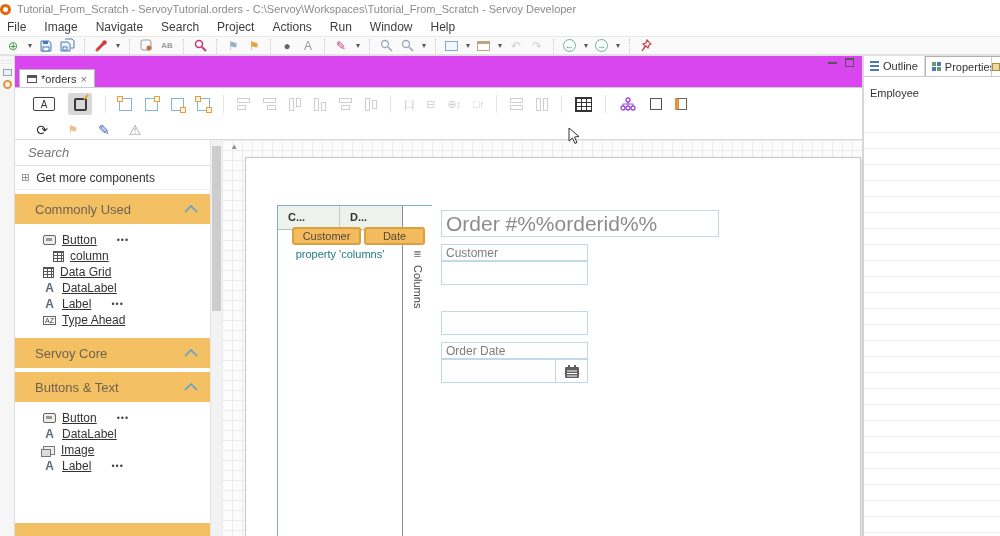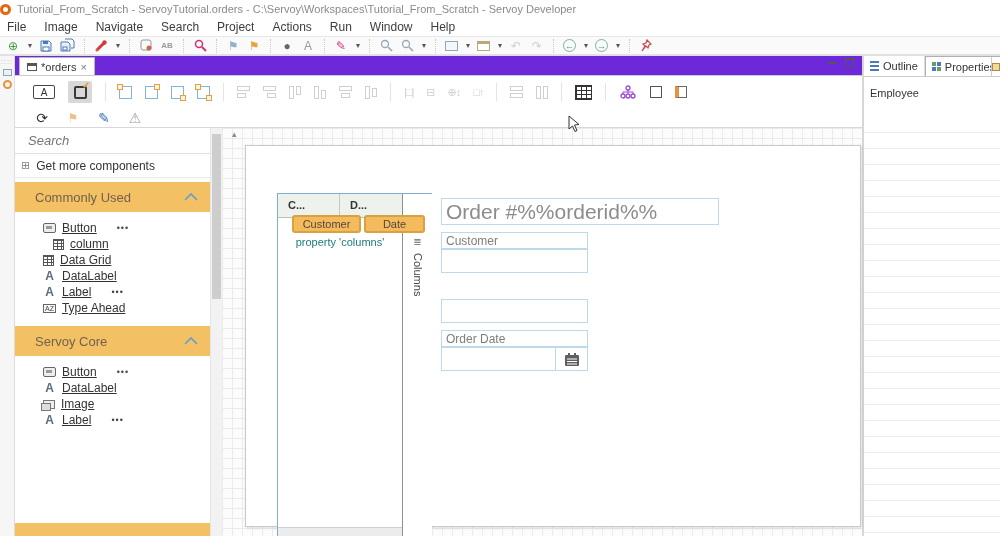--- a/index.html
+++ b/index.html
@@ -28,21 +28,21 @@
   .mon2 { width:13px; height:10px; border:1px solid #b9a77f; background:#fff; display:inline-block; border-top:3px solid #b9a77f; }
 
   
   #workarea { display:flex; height:481px; border-top:1px solid #e0e0e0; }
   #leftstrip { width:15px; border-right:1px solid #ddd; background:#f6f6f6; display:flex; flex-direction:column; align-items:center; padding-top:2px; gap:4px; }
   .grip { color:#bbb; font-size:7px; letter-spacing:1px; }
   .lsico1 { width:9px; height:7px; border:1px solid #8aa; background:#eef; }
   .lsico2 { width:9px; height:9px; border-radius:50%; border:2px solid #e8923c; }
 
   #editor { flex:1; display:flex; flex-direction:column; min-width:0; border-right:2px solid #d7d7d7; }
-  #tabbar { height:20px; display:flex; align-items:flex-end; background:#6d28d9; border-bottom:1px solid #ccc; position:relative; }
+  #tabbar { height:32px; display:flex; align-items:flex-end; background:#d946ef; border-bottom:1px solid #ccc; position:relative; }
   .etab { display:flex; align-items:center; gap:4px; height:18px; padding:0 7px; background:#fff;
     border:1px solid #b9b9b9; border-bottom:none; margin-left:4px; font-size:11px; }
   .formic { width:10px; height:8px; border:1px solid #555; border-top:3px solid #555; display:inline-block; }
   .closex { color:#777; font-size:11px; cursor:default; }
   .winbtns { position:absolute; right:8px; top:2px; display:flex; gap:8px; }
   .minb { width:9px; height:3px; border-top:2px solid #555; margin-top:4px; }
   .maxb { width:9px; height:9px; border:1px solid #555; border-top:2px solid #555; }
 
   #edtoolbar { height:52px; background:#fff; border-bottom:1px solid #d8d8d8; padding:3px 0 0 18px; position:relative; }
   .edrow { display:flex; align-items:center; gap:13px; height:26px; }
@@ -415,20 +415,26 @@
           </div>
         </div>
 
         <div class="pal-header">
           <span>Servoy Core</span>
           <svg width="14" height="8">
               <polyline points="1,7 7,1 13,7" fill="none" stroke="#5a9fd4" stroke-width="1.6"></polyline>
             </svg>
         </div>
 
+        <div class="pal-header">
+          <span>Buttons &amp; Text</span>
+          <svg width="14" height="8">
+              <polyline points="1,7 7,1 13,7" fill="none" stroke="#5a9fd4" stroke-width="1.6"></polyline>
+            </svg>
+        </div>
         <div class="pal-items">
           <div class="pal-item">
             <span class="ic-btn"></span>
             <span class="pal-label">Button</span>
             <span class="more">•••</span>
           </div>
           <div class="pal-item">
             <span class="ic-a">A</span>
             <span class="pal-label">DataLabel</span>
           </div>

